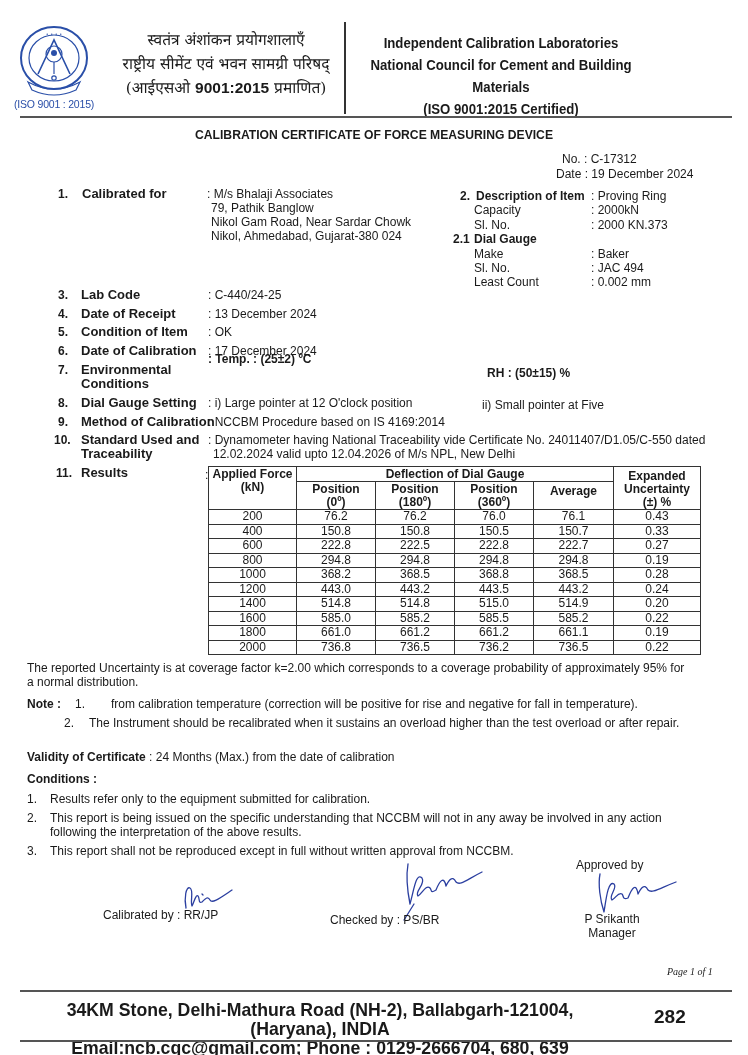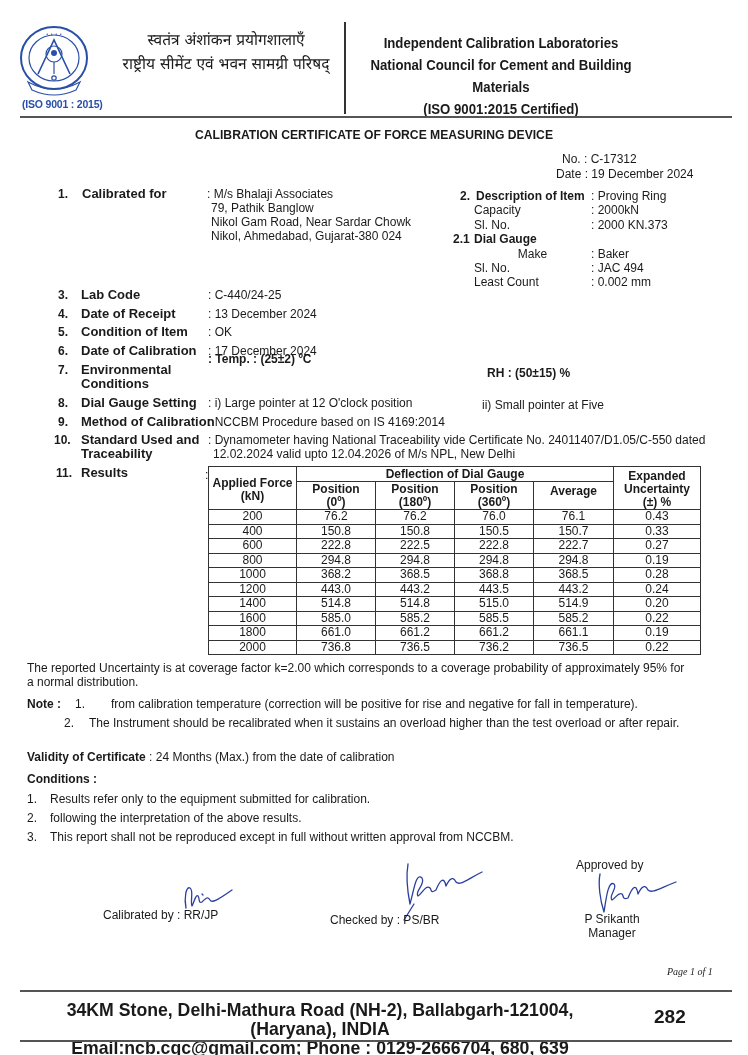--- a/index.html
+++ b/index.html
@@ -2,21 +2,21 @@
 <html><head>
 <meta charset="utf-8">
 <style>
   * { box-sizing: border-box; margin: 0; padding: 0; }
   html, body { width: 748px; height: 1055px; background: #ffffff; overflow: hidden; }
   body { font-family: "Liberation Sans", sans-serif; color: #1a1a1a; font-size: 12px; position: relative; }
   .abs { position: absolute; }
 
   
   .logo { left: 14px; top: 24px; width: 80px; height: 74px; }
-  .iso-tag { left: 22px; top: 98px; font-size: 10.5px; font-weight: bold; color: #2a4fa8; letter-spacing: -0.2px; }
+  .iso-tag { left: 14px; top: 98px; font-size: 10.5px; font-weight: normal; color: #2a4fa8; letter-spacing: -0.2px; }
   .hindi-block { left: 110px; top: 28px; width: 232px; text-align: center; font-family: "DejaVu Serif", serif; font-size: 15.5px; line-height: 24px; color: #1a1a1a; }
   .hindi-block .num { font-family: "Liberation Sans", sans-serif; font-weight: bold; }
   .header-divider { left: 344px; top: 22px; width: 1.5px; height: 92px; background: #333; }
   .eng-block { left: 346px; top: 32px; width: 310px; text-align: center; font-family: "Liberation Sans", sans-serif; font-weight: bold; font-size: 15px; line-height: 22px; transform: scaleX(0.88); transform-origin: center top; }
   .header-rule { left: 20px; top: 116px; width: 712px; height: 1.5px; background: #555; }
 
   .cert-title { left: 0; top: 127px; width: 748px; text-align: center; font-weight: bold; font-size: 13.5px; transform: scaleX(0.9); transform-origin: center top; }
   .cert-no { left: 556px; top: 152px; font-size: 12px; line-height: 15px; }
 
   
@@ -56,20 +56,21 @@
     <circle cx="40" cy="54" r="2.2" fill="none" stroke="#2a4fa8" stroke-width="1.2"></circle>
     <path d="M14 58 Q40 72 66 58 L62 66 Q40 76 18 66 Z" fill="none" stroke="#2a4fa8" stroke-width="1.2"></path>
     <text x="40" y="12" text-anchor="middle" font-size="5" fill="#2a4fa8" font-family="DejaVu Sans, sans-serif">• • • •</text>
   </svg>
 </div>
 <div class="abs iso-tag">(ISO 9001 : 2015)</div>
 
 <div class="abs hindi-block">
   <div>स्वतंत्र अंशांकन प्रयोगशालाएँ</div>
   <div>राष्ट्रीय सीमेंट एवं भवन सामग्री परिषद्</div>
+  <div><span>(आईएसओ </span><span class="num">9001:2015</span><span> प्रमाणित)</span></div>
 </div>
 <div class="abs header-divider"></div>
 <div class="abs eng-block">
   <div>Independent Calibration Laboratories</div>
   <div>National Council for Cement and Building Materials</div>
   <div>(ISO 9001:2015 Certified)</div>
 </div>
 <div class="abs header-rule"></div>
 
 <div class="abs cert-title">CALIBRATION CERTIFICATE OF FORCE MEASURING DEVICE</div>
@@ -94,21 +95,21 @@
   <div class="desc-row">
     <span style="display:inline-block; width:14px;"></span><span style="display:inline-block; width:117px;">Capacity</span><span>: 2000kN</span>
   </div>
   <div class="desc-row">
     <span style="display:inline-block; width:14px;"></span><span style="display:inline-block; width:117px;">Sl. No.</span><span>: 2000 KN.373</span>
   </div>
   <div class="desc-row" style="margin-left:-7px;">
     <span class="bold" style="display:inline-block; width:21px;">2.1</span><span class="bold">Dial Gauge</span>
   </div>
   <div class="desc-row">
-    <span style="display:inline-block; width:14px;"></span><span style="display:inline-block; width:117px;text-align:center;">Make</span><span>: Baker</span>
+    <span style="display:inline-block; width:14px;"></span><span style="display:inline-block; width:117px;">Make</span><span>: Baker</span>
   </div>
   <div class="desc-row">
     <span style="display:inline-block; width:14px;"></span><span style="display:inline-block; width:117px;">Sl. No.</span><span>: JAC 494</span>
   </div>
   <div class="desc-row">
     <span style="display:inline-block; width:14px;"></span><span style="display:inline-block; width:117px;">Least Count</span><span>: 0.002 mm</span>
   </div>
 </div>
 
 <div class="abs f-num" style="left:58px; top:288px;">3.</div>
@@ -162,21 +163,21 @@
   <colgroup>
     <col style="width:88px">
       <col style="width:79px">
       <col style="width:79px">
       <col style="width:79px">
       <col style="width:80px">
       <col style="width:87px">
   </colgroup>
   <thead>
     <tr>
-      <th rowspan="2" style="vertical-align:top; padding-top:10px;">
+      <th rowspan="2" style="vertical-align:top; padding-top:1px;">
           <div>Applied Force</div>
           <div>(kN)</div>
         </th>
       <th colspan="4" style="height:15px;">Deflection of Dial Gauge</th>
       <th rowspan="2" style="padding-top:2px;">
           <div>Expanded</div>
           <div>Uncertainty</div>
           <div>(±) %</div>
         </th>
     </tr>
@@ -305,20 +306,21 @@
 
 <div class="abs para" style="left:27px; top:772px; width:710px;">
   <div class="bold">Conditions :</div>
   <div style="display:flex; margin-top:6px;">
     <span style="width:23px;">1.</span>
     <span>Results refer only to the equipment submitted for calibration.</span>
   </div>
   <div style="display:flex; margin-top:5px;">
     <span style="width:23px;">2.</span>
     <span>
+        <div>This report is being issued on the specific understanding that NCCBM will not in any away be involved in any action</div>
         <div>following the interpretation of the above results.</div>
       </span>
   </div>
   <div style="display:flex; margin-top:5px;">
     <span style="width:23px;">3.</span>
     <span>This report shall not be reproduced except in full without written approval from NCCBM.</span>
   </div>
 </div>
 
 <svg class="abs" style="left:180px; top:880px;" width="60" height="34">

